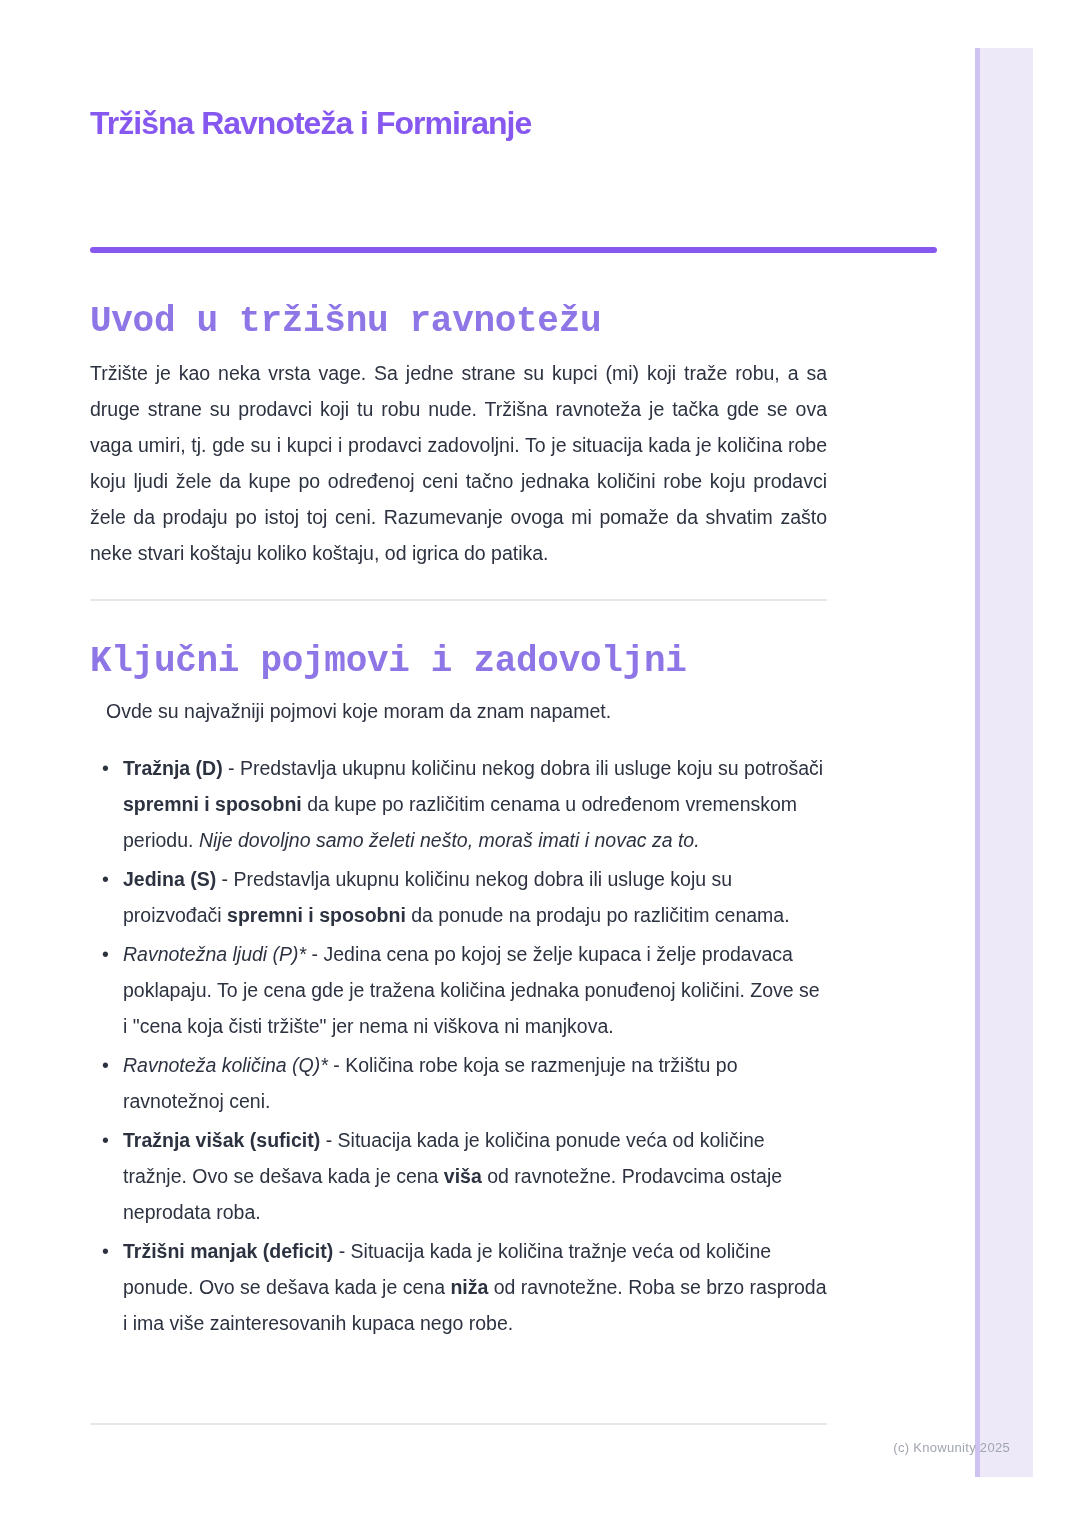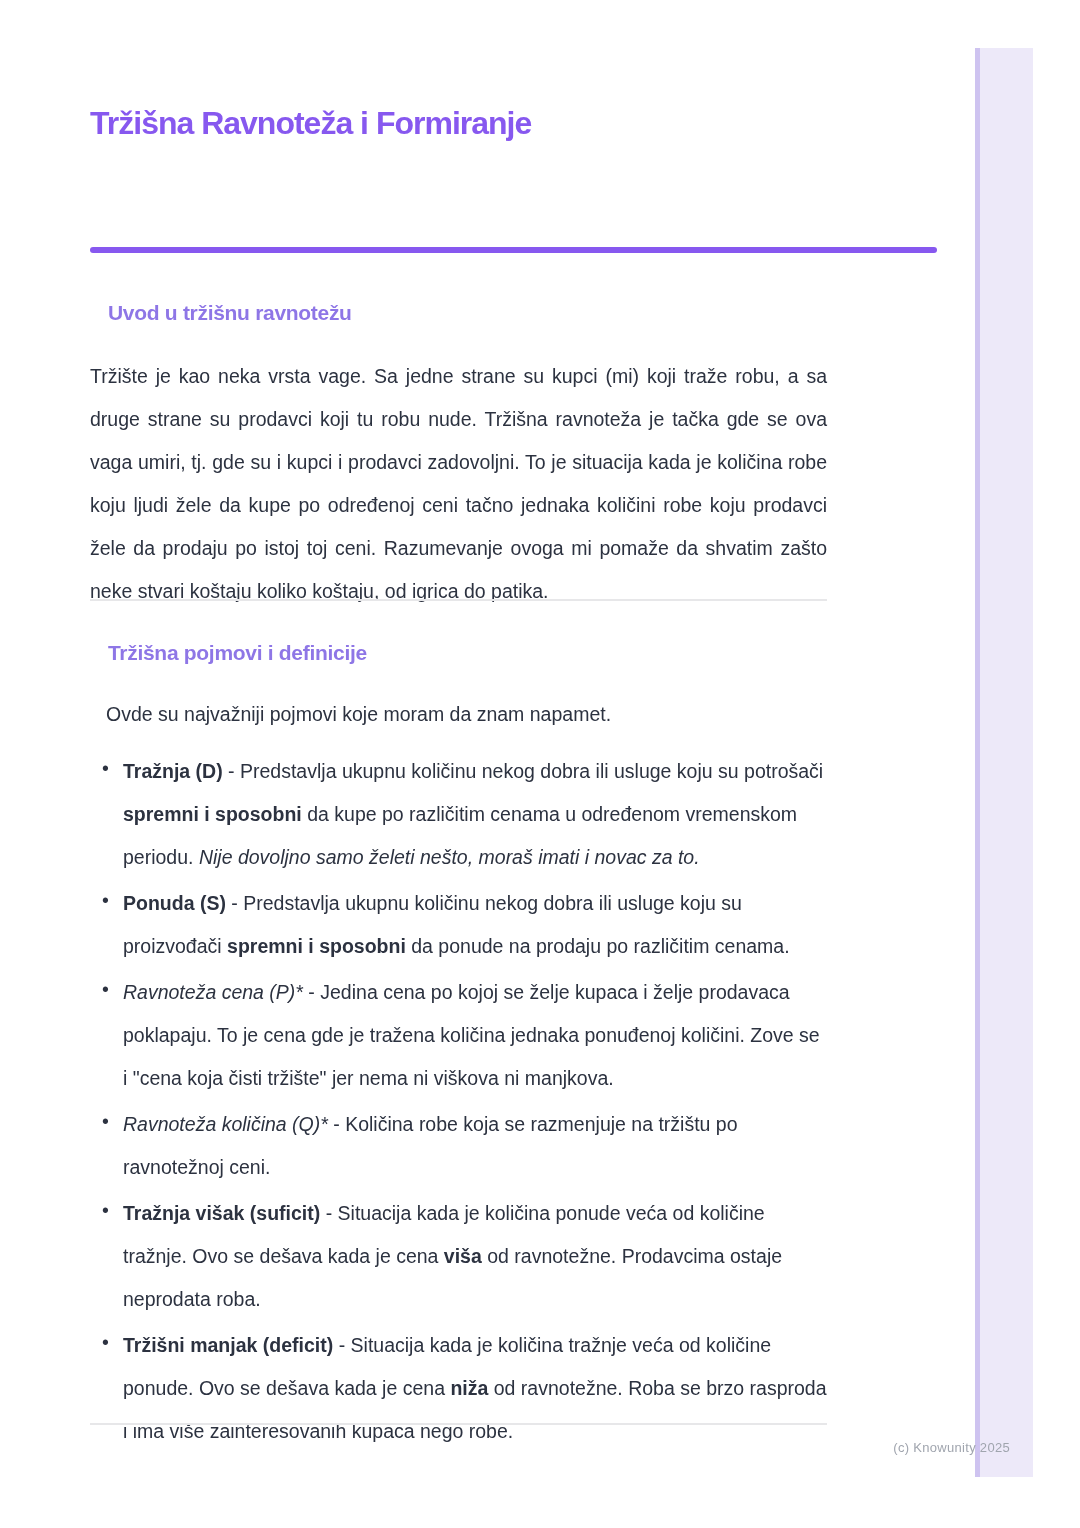--- a/index.html
+++ b/index.html
@@ -40,34 +40,35 @@
     left: 90px;
     top: 247px;
     width: 847px;
     height: 6px;
     background: var(--title-color, #8758EF);
     border-radius: 3px;
   }
 
   .section-heading {
     position: absolute;
-    left: 108px;
+    left: 90px;
     width: 737px;
-    font-size: 21px;
+    font-size: 36px;
     line-height: 1.2;
     font-weight: 700;
     letter-spacing: -0.3px;
     color: var(--heading-color, #8E76E6);
+    font-family: Liberation Mono, monospace;
   }
   .heading-intro { top: 300px; }
   .heading-terms { top: 640px; }
 
   .body-text {
     font-size: 19.5px;
-    line-height: 43px;
+    line-height: 36px;
     color: var(--body-color, #2C3240);
   }
 
   .par-intro {
     position: absolute;
     left: 90px;
     top: 355px;
     width: 737px;
     text-align: justify;
   }
@@ -135,28 +136,28 @@
 </h1>
 
 <div class="title-rule"></div>
 
 <h2 class="section-heading heading-intro">Uvod u tržišnu ravnotežu</h2>
 
 <p class="body-text par-intro">Tržište je kao neka vrsta vage. Sa jedne strane su kupci (mi) koji traže robu, a sa druge strane su prodavci koji tu robu nude. Tržišna ravnoteža je tačka gde se ova vaga umiri, tj. gde su i kupci i prodavci zadovoljni. To je situacija kada je količina robe koju ljudi žele da kupe po određenoj ceni tačno jednaka količini robe koju prodavci žele da prodaju po istoj toj ceni. Razumevanje ovoga mi pomaže da shvatim zašto neke stvari koštaju koliko koštaju, od igrica do patika.</p>
 
 <div class="divider divider-1"></div>
 
-<h2 class="section-heading heading-terms">Tržišna pojmovi i definicije</h2>
+<h2 class="section-heading heading-terms">Ključni pojmovi i zadovoljni</h2>
 
 <p class="body-text par-terms-intro">Ovde su najvažniji pojmovi koje moram da znam napamet.</p>
 
 <ul class="terms-list body-text" id="terms-list">
     <li><span class="seg-bold">Tražnja (D)</span><span> - Predstavlja ukupnu količinu nekog dobra ili usluge koju su potrošači </span><span class="seg-bold">spremni i sposobni</span><span> da kupe po različitim cenama u određenom vremenskom periodu. </span><span class="seg-italic">Nije dovoljno samo želeti nešto, moraš imati i novac za to.</span></li>
-    <li><span class="seg-bold">Ponuda (S)</span><span> - Predstavlja ukupnu količinu nekog dobra ili usluge koju su proizvođači </span><span class="seg-bold">spremni i sposobni</span><span> da ponude na prodaju po različitim cenama.</span></li>
-    <li><span class="seg-italic">Ravnoteža cena (P)*</span><span> - Jedina cena po kojoj se želje kupaca i želje prodavaca poklapaju. To je cena gde je tražena količina jednaka ponuđenoj količini. Zove se i "cena koja čisti tržište" jer nema ni viškova ni manjkova.</span></li>
+    <li><span class="seg-bold">Jedina (S)</span><span> - Predstavlja ukupnu količinu nekog dobra ili usluge koju su proizvođači </span><span class="seg-bold">spremni i sposobni</span><span> da ponude na prodaju po različitim cenama.</span></li>
+    <li><span class="seg-italic">Ravnotežna ljudi (P)*</span><span> - Jedina cena po kojoj se želje kupaca i želje prodavaca poklapaju. To je cena gde je tražena količina jednaka ponuđenoj količini. Zove se i "cena koja čisti tržište" jer nema ni viškova ni manjkova.</span></li>
     <li><span class="seg-italic">Ravnoteža količina (Q)*</span><span> - Količina robe koja se razmenjuje na tržištu po ravnotežnoj ceni.</span></li>
     <li><span class="seg-bold">Tražnja višak (suficit)</span><span> - Situacija kada je količina ponude veća od količine tražnje. Ovo se dešava kada je cena </span><span class="seg-bold">viša</span><span> od ravnotežne. Prodavcima ostaje neprodata roba.</span></li>
     <li><span class="seg-bold">Tržišni manjak (deficit)</span><span> - Situacija kada je količina tražnje veća od količine ponude. Ovo se dešava kada je cena </span><span class="seg-bold">niža</span><span> od ravnotežne. Roba se brzo rasproda i ima više zainteresovanih kupaca nego robe.</span></li>
   </ul>
 
 <div class="divider divider-2"></div>
 
 <div class="page-footer">(c) Knowunity 2025</div>
 
 </body></html>

